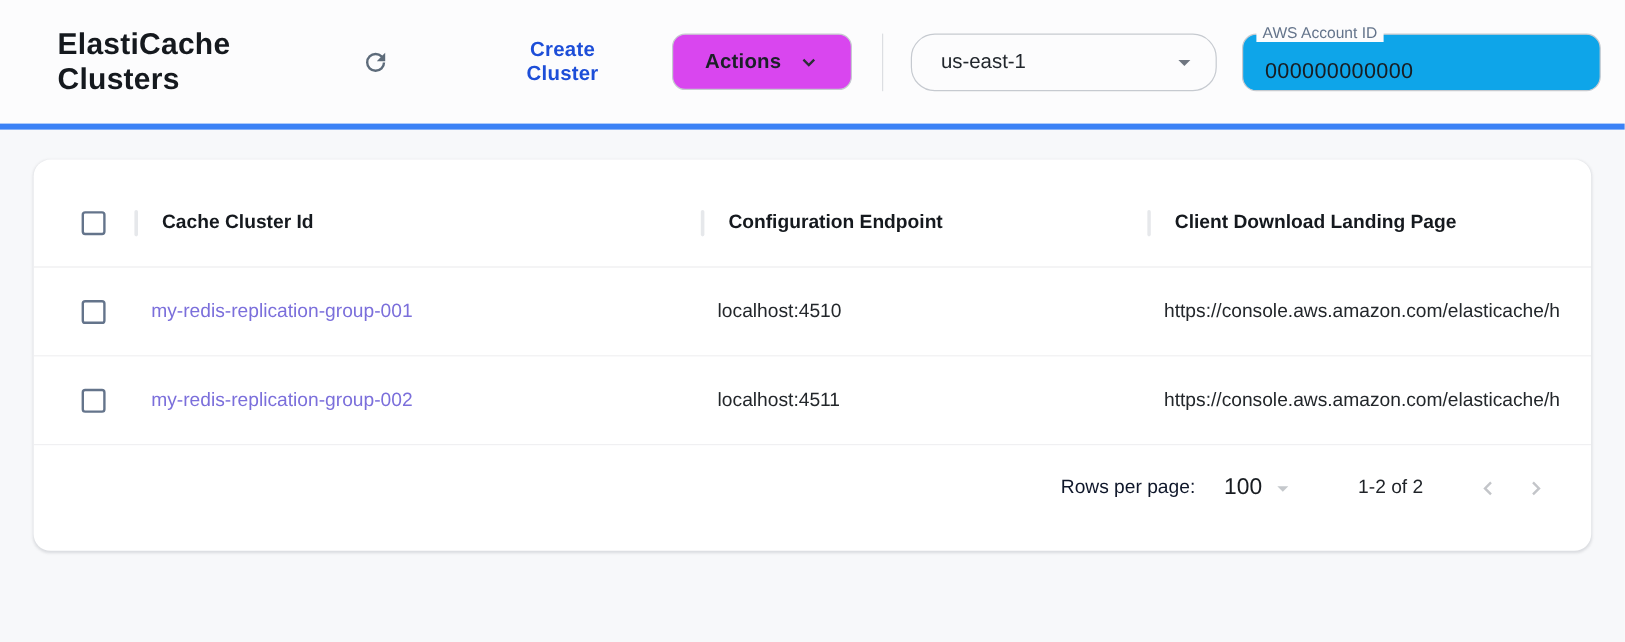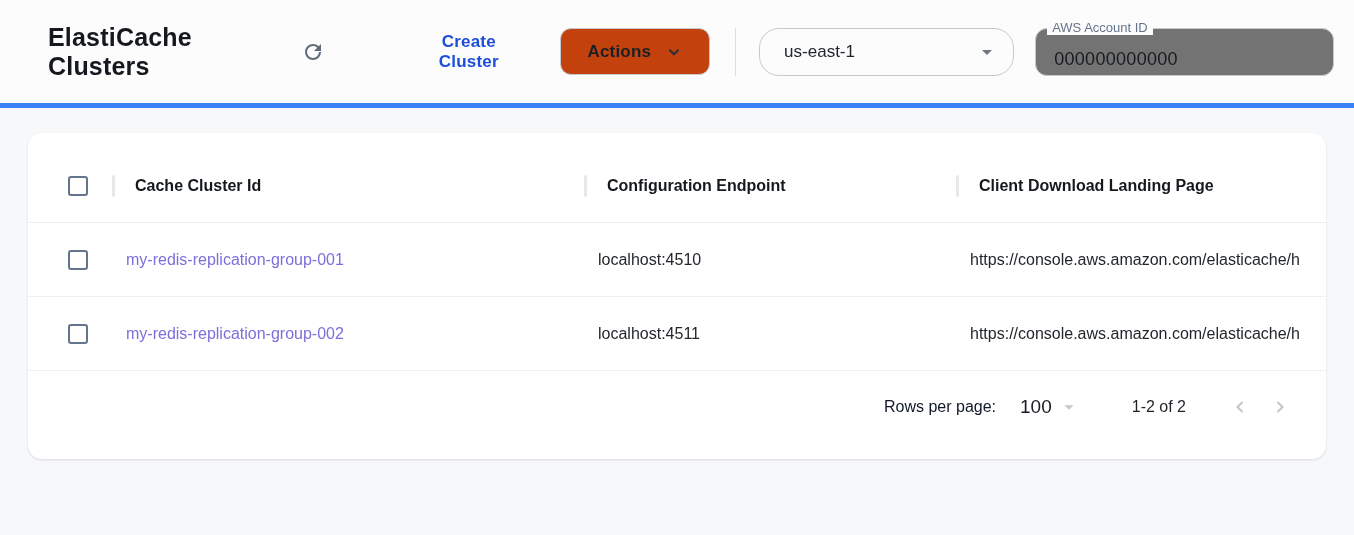--- a/index.html
+++ b/index.html
@@ -20,36 +20,36 @@
   .page-title { font-size:25px; font-weight:700; color:#15191e; letter-spacing:.2px; }
   .icon-btn { background:none; border:none; cursor:pointer; display:flex; align-items:center; justify-content:center; padding:4px; }
   .refresh-svg { width:24px; height:24px; fill:#5d6b7a; }
   .text-btn {
     background:none; border:none; cursor:pointer;
     font-family:Liberation Sans, sans-serif; font-size:17px; font-weight:700; color:#1d4ed8;
     margin-left:78px; padding:10px 6px; letter-spacing:.2px;
   }
   .outlined-btn {
     display:flex; align-items:center; gap:14px;
-    background:#c2410c; border:1px solid #c6cad0; border-radius:11px;
+    background:#d946ef; border:1px solid #c6cad0; border-radius:11px;
     height:47px; padding:0 26px; margin-left:30px; cursor:pointer;
     font-family:inherit; font-size:17px; font-weight:700; color:#1a2027; letter-spacing:.2px;
   }
   .chevron-down-svg { width:18px; height:18px; stroke:#2a2f36; stroke-width:2.6; fill:none; }
   .vdivider { width:1px; height:48px; background:#dcdee2; margin:0 23px 0 25px; }
   .region-select {
     display:flex; align-items:center; justify-content:space-between;
     width:270px; height:48px; border:1px solid #c6cad0; border-radius:20px;
     background:#fcfcfd; padding:0 14px 0 24px; cursor:pointer;
     font-size:17px; color:#21262c;
   }
   .caret-down-svg { width:24px; height:24px; fill:#6f7680; }
   .account-field {
     position:relative; width:317px; height:48px; margin-left:21px;
-    border:1px solid #c6cad0; border-radius:12px; background:#737373;
+    border:1px solid #c6cad0; border-radius:12px; background:#0ea5e9;
     display:flex; align-items:center; padding:0 18px;
   }
   .account-label {
     position:absolute; top:-9px; left:11px;
     font-size:13px; color:#64748b; background:#fcfcfd; padding:0 5px; white-space:nowrap;
   }
   .account-input {
     border:none; outline:none; background:transparent; width:100%;
     font-family:inherit; font-size:18px; color:#181c21; letter-spacing:.3px;margin-top:16px;
   }

